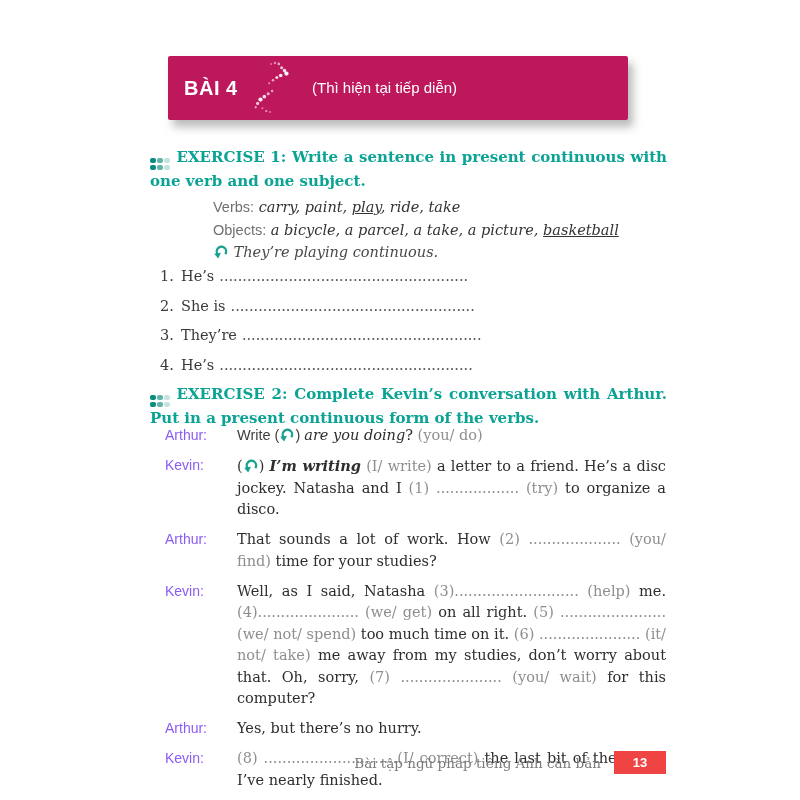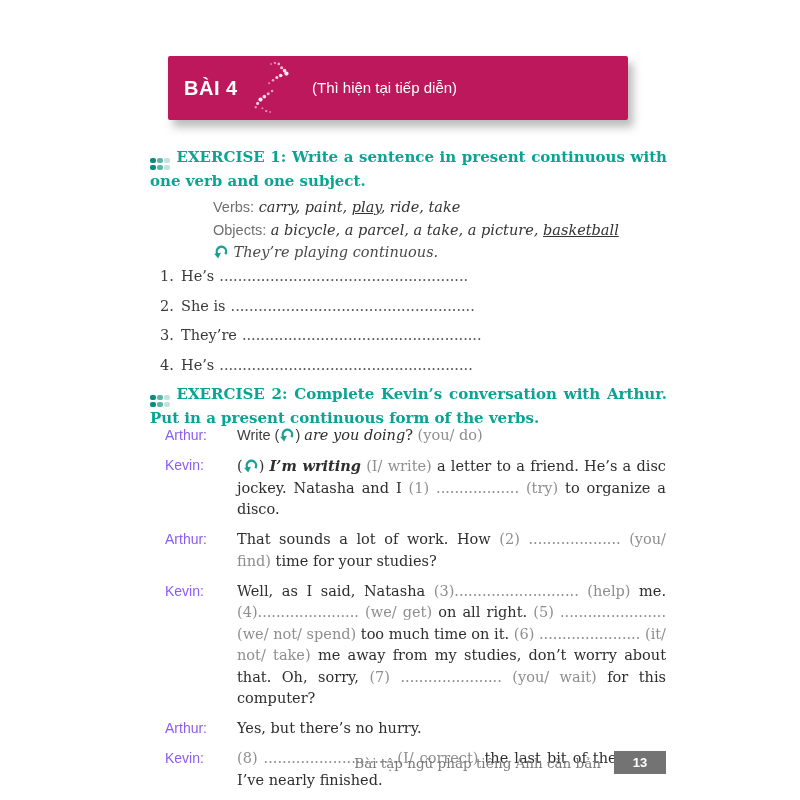--- a/index.html
+++ b/index.html
@@ -54,21 +54,21 @@
   .s-bi{font-style:italic;font-weight:bold;}
   .s-iu{font-style:italic;text-decoration:underline;}
   .s-h{color:#8e8e8e;}
   .s-sp{font-family:"Liberation Sans",sans-serif;color:#3f3f3f;}
   .arrow-svg{vertical-align:-2px;margin:0 1px;}
 
   
   #footer{position:absolute;left:150px;top:751px;width:516px;display:flex;
           justify-content:flex-end;align-items:center;}
   .book-title{font-family:"DejaVu Serif",serif;font-size:13.5px;color:#7a7a7a;}
-  .page-num{margin-left:13px;width:52px;height:23px;background:#737373;color:#fff;
+  .page-num{margin-left:13px;width:52px;height:23px;background:#ef4444;color:#fff;
             font-weight:bold;font-size:13px;display:flex;align-items:center;justify-content:center;}
 </style>
 </head>
 <body>
 
 <div class="banner">
   <div class="lesson-num">BÀI 4</div>
   <svg class="swoosh" viewBox="0 0 52 64" fill="#ffffff">
     <circle cx="24" cy="7" r="1" opacity=".45"></circle>
       <circle cx="28" cy="6" r="1.2" opacity=".55"></circle>

